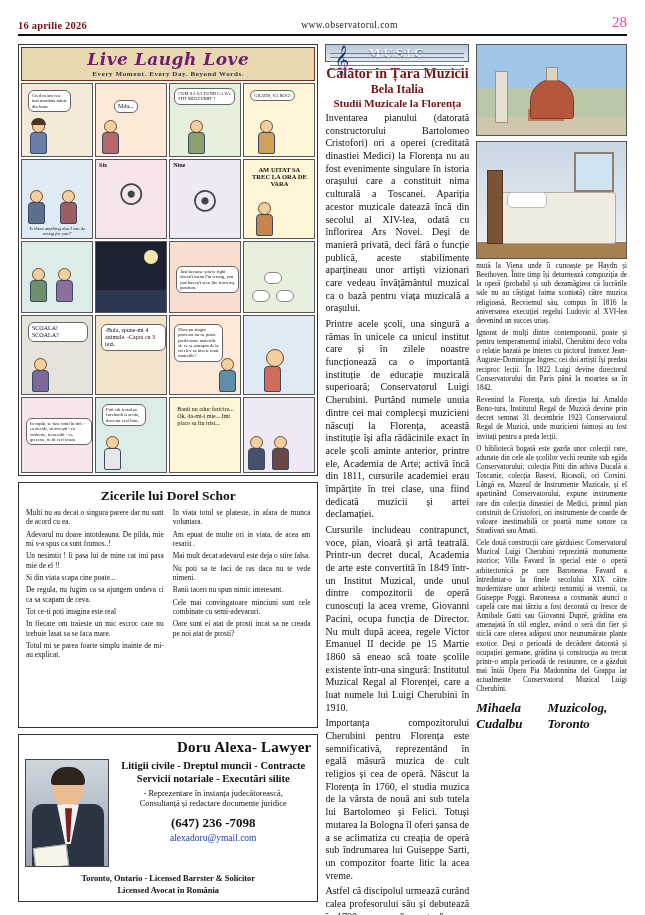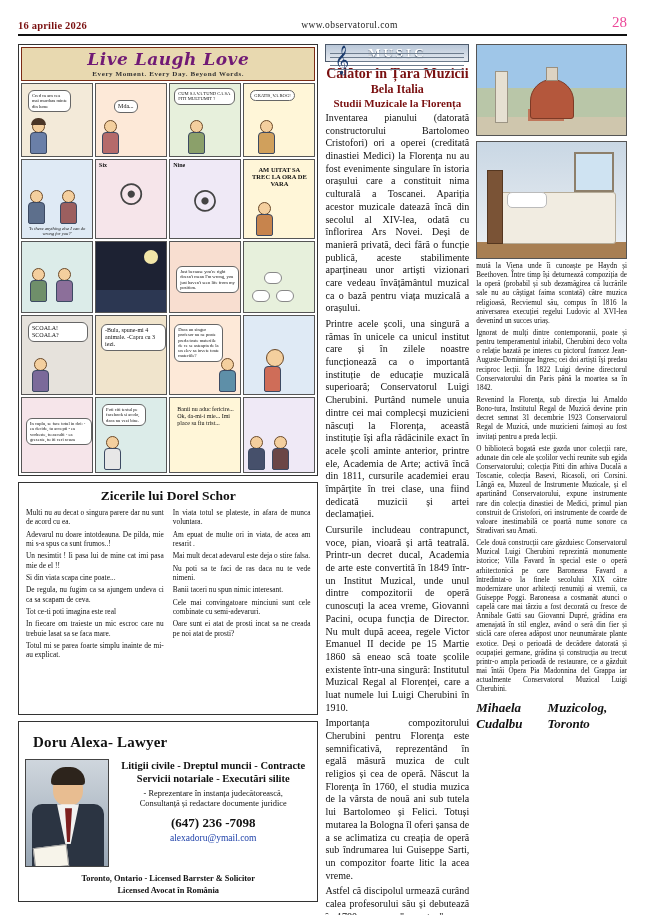--- a/index.html
+++ b/index.html
@@ -57,21 +57,21 @@
 
   
   .qbox { border:1px solid #333; margin-top:6px; padding:5px 7px 6px 7px; flex:1; }
   .qbox h3 { margin:0 0 4px 0; text-align:center; font-size:13.5px; font-weight:bold; font-family:"Liberation Serif", serif; }
   .qcols { display:flex; gap:9px; }
   .qcols p { margin:0 0 3px 0; font-size:7.4px; line-height:1.26; text-align:justify; }
   .qcols > div { flex:1; }
 
   
   .adbox { border:1px solid #333; margin-top:6px; padding:4px 6px 5px 6px; }
-  .adbox h3 { margin:8px; text-align:left; font-size:15px; font-weight:bold; letter-spacing:.2px; }
+  .adbox h3 { margin:0; text-align:right; font-size:15px; font-weight:bold; letter-spacing:.2px; }
   .ad-main { display:flex; gap:6px; margin-top:3px; }
   .ad-photo { width:84px; height:108px; border:1px solid #444; background:linear-gradient(#cfd6dd,#98a6b4); position:relative; overflow:hidden; flex:none; }
   .ph-head { position:absolute; left:27px; top:12px; width:30px; height:34px; border-radius:50% 50% 45% 45%; background:#e8bd91; }
   .ph-hair { position:absolute; left:25px; top:7px; width:34px; height:18px; border-radius:18px 18px 4px 4px; background:#2d241c; }
   .ph-suit { position:absolute; left:6px; top:44px; width:72px; height:64px; background:#2b3442; border-radius:10px 10px 0 0; }
   .ph-shirt{ position:absolute; left:31px; top:44px; width:22px; height:40px; background:#f2f2f0; clip-path:polygon(0 0,100% 0,62% 100%,38% 100%); }
   .ph-tie  { position:absolute; left:39px; top:48px; width:7px; height:34px; background:#7d1f1f; clip-path:polygon(0 0,100% 0,70% 100%,30% 100%); }
   .ph-paper{ position:absolute; left:8px; top:86px; width:34px; height:22px; background:#f7f4ea; border:1px solid #999; transform:rotate(-7deg); }
   .ad-txt { flex:1; text-align:center; }
   .ad-txt .l1 { font-size:10.5px; font-weight:bold; line-height:1.25; }

